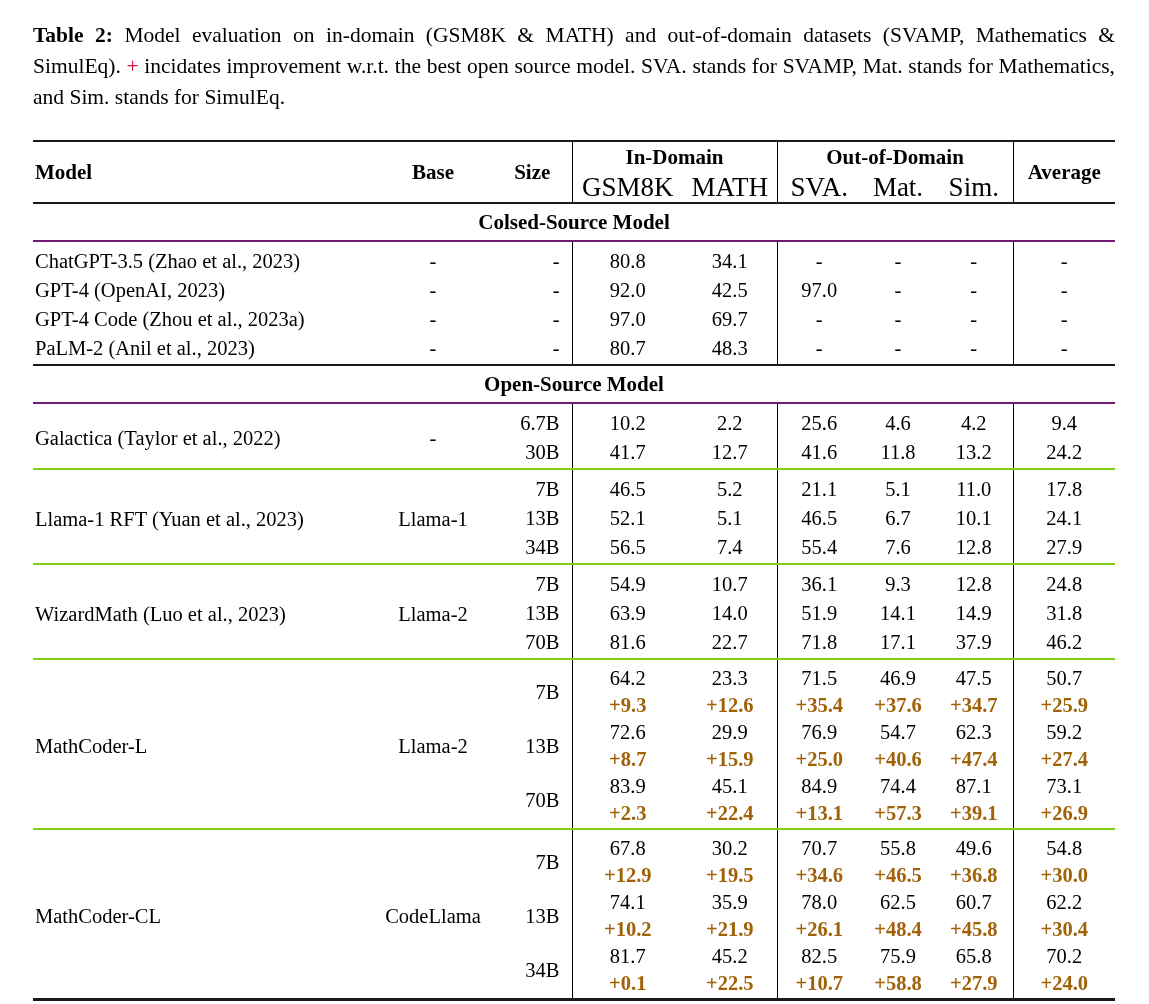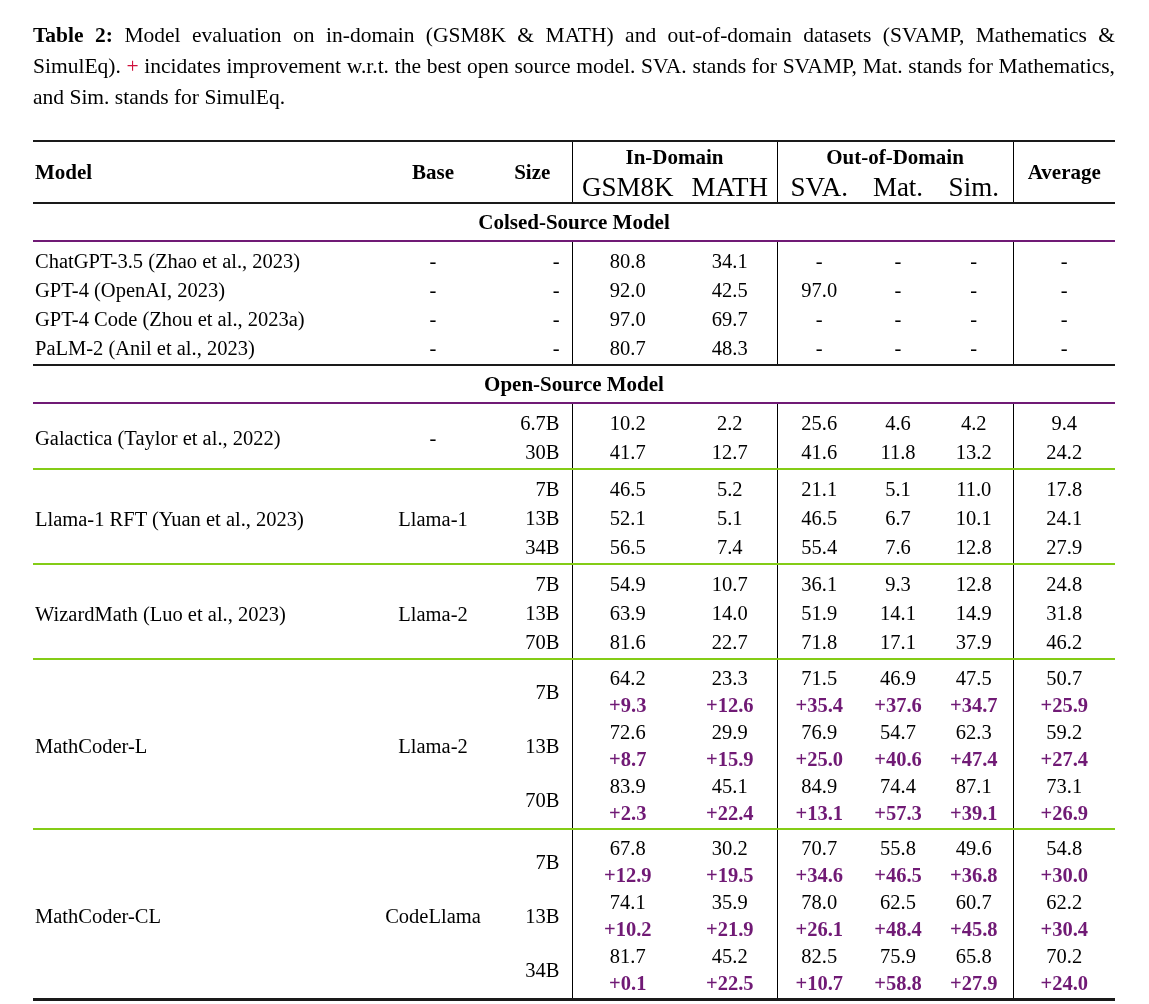--- a/index.html
+++ b/index.html
@@ -52,21 +52,21 @@
   }
   tr.rule-heavy > td { border-top: 2.5px solid #1a1a1a; }
   tr.rule-mid   > td { border-top: 2px solid #84cc16; margin-top: 26px; }
   tbody td { line-height: 29px; text-align: center; vertical-align: middle; }
   tbody td.col-model { text-align: left; padding-left: 2px; }
   tbody td.col-base  { text-align: center; }
   tbody td.col-size  { text-align: right; padding-right: 12px; }
   tr.pt > td { padding-top: 5px; }
   tr.pb > td { padding-bottom: 1px; }
   td .val   { line-height: 27px; }
-  td .delta { line-height: 27px; color: #701a75; font-weight: bold; }
+  td .delta { line-height: 27px; color: #a16207; font-weight: bold; }
 </style>
 </head>
 <body>
 
 <div class="page">
 
   <p class="caption"><span class="cap-label">Table 2:</span><span> Model evaluation on in-domain (GSM8K &amp; MATH) and out-of-domain datasets (SVAMP, Mathematics &amp; SimulEq). </span><span class="red">+</span><span> incidates improvement w.r.t. the best open source model. SVA. stands for SVAMP, Mat. stands for Mathematics, and Sim. stands for SimulEq.</span></p>
 
   <table class="results">
     <colgroup>

